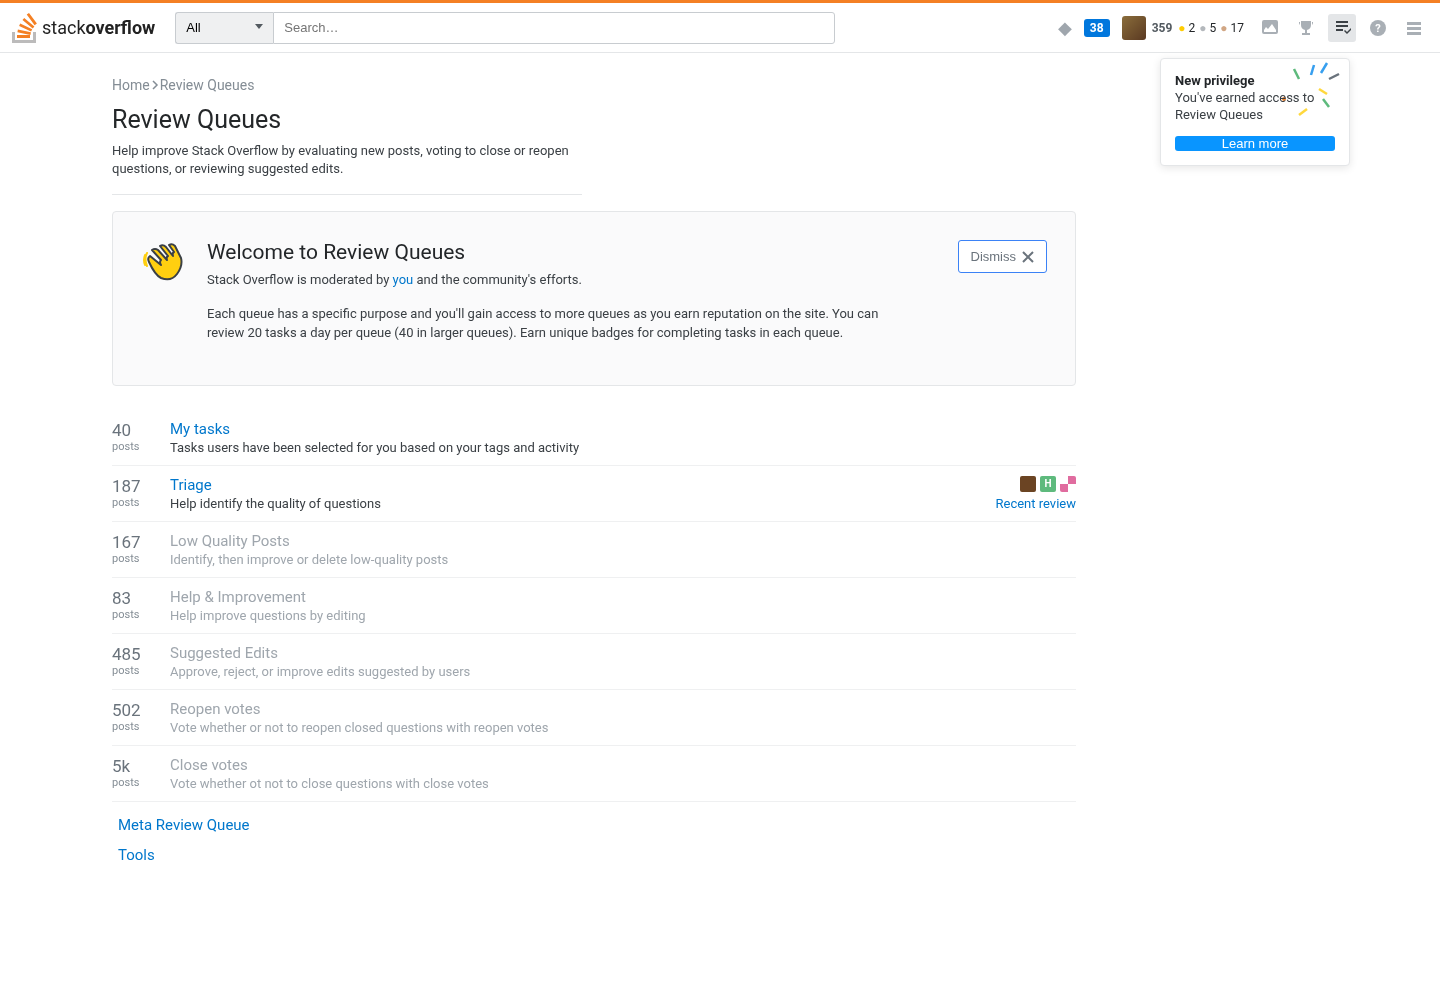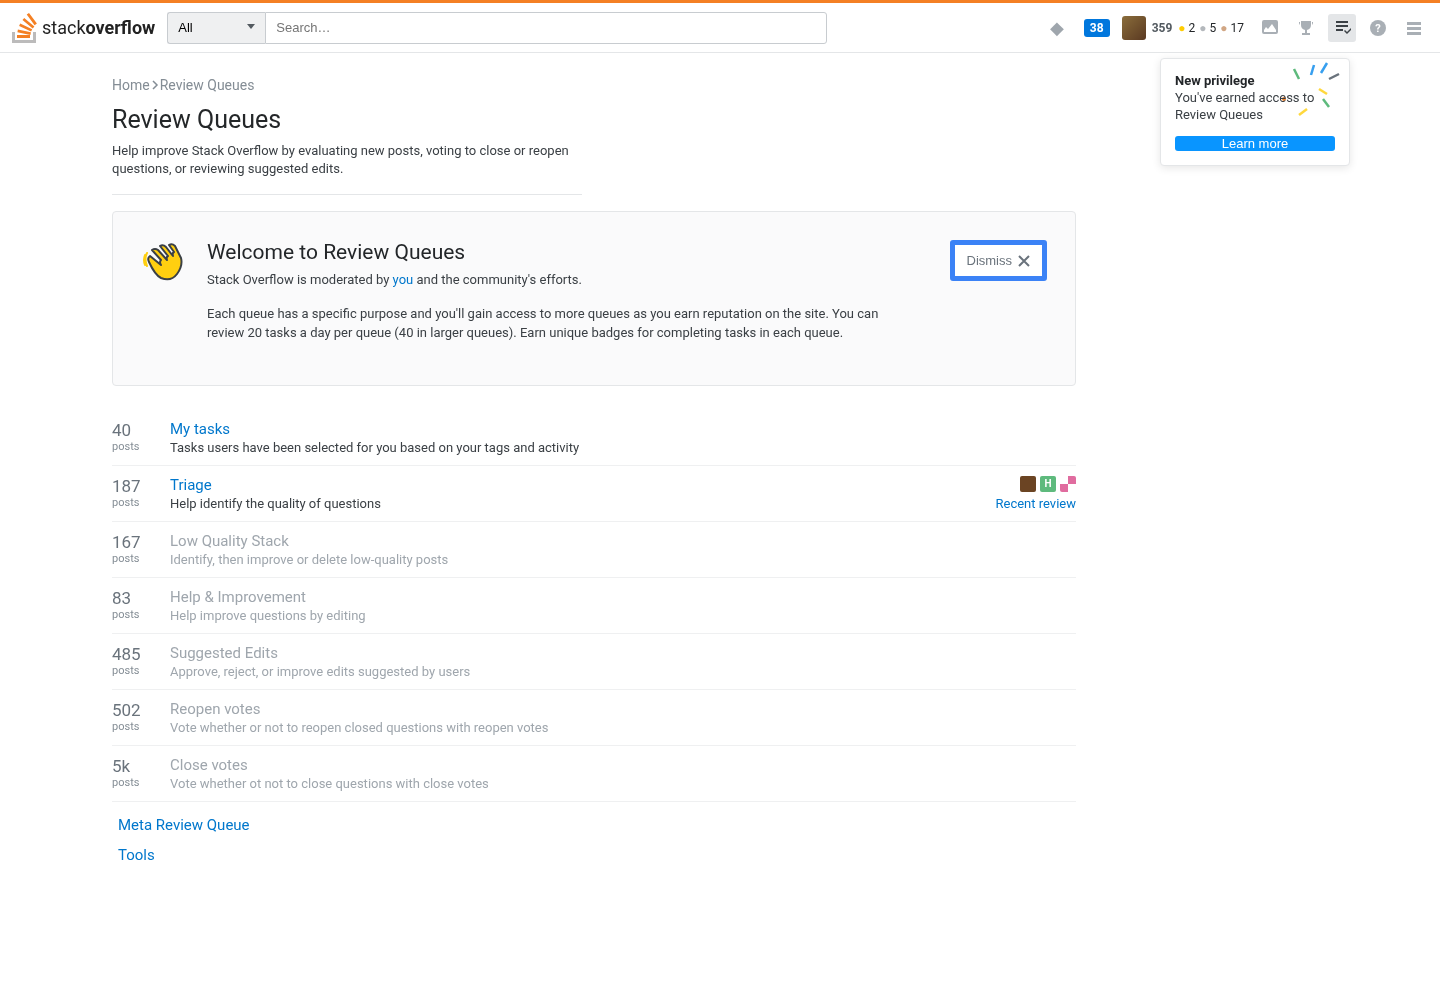--- a/index.html
+++ b/index.html
@@ -1,30 +1,30 @@
 <!DOCTYPE html>
 <html><head>
 <meta charset="utf-8">
 <style>
 * { box-sizing: border-box; margin: 0; padding: 0; }
 body { font-family: -apple-system, BlinkMacSystemFont, "Segoe UI", Roboto, Helvetica, Arial, sans-serif; background: #fff; color: #232629; font-size: 13px; }
 .topbar-border { height: 3px; background: #f48024; }
 .topbar { height: 50px; display: flex; align-items: center; padding: 0 12px; border-bottom: 1px solid #e4e6e8; max-width: 1440px; margin: 0 auto; }
-.logo { display: flex; align-items: center; gap: 4px; margin-right: 12px; }
+.logo { display: flex; align-items: center; gap: 4px; margin-right: 20px; }
 .logo-text { font-size: 18px; color: #222; }
 .logo-text .bold { font-weight: 700; }
 .search-wrap { display: flex; flex: 1; max-width: 660px; }
 .search-select { background: #eff0f1; border: 1px solid #c8ccd0; border-right: none; border-radius: 3px 0 0 3px; padding: 0 28px 0 10px; font-size: 13px; height: 32px; appearance: none; position: relative; min-width: 98px; }
 .select-wrap { position: relative; }
 .select-wrap::after { content: ""; position: absolute; right: 10px; top: 12px; width: 0; height: 0; border-left: 4px solid transparent; border-right: 4px solid transparent; border-top: 5px solid #535a60; pointer-events:none;}
 .select-wrap::before { content: ""; position: absolute; right: 10px; top: 5px; width: 0; height: 0; border-left: 4px solid transparent; border-right: 4px solid transparent; border-bottom: 5px solid #535a60; pointer-events:none;}
 .search-input { flex: 1; border: 1px solid #c8ccd0; border-radius: 0 3px 3px 0; padding: 0 10px; font-size: 13px; height: 32px; }
 .topbar-right { display: flex; align-items: center; gap: 12px; margin-left: auto; }
 .diamond { color: #9fa6ad; font-size: 18px; }
-.badge-blue { background: #0077dd; color: #fff; border-radius: 3px; padding: 2px 6px; font-size: 12px; font-weight: 700; margin-left: 8px; }
+.badge-blue { background: #0077dd; color: #fff; border-radius: 3px; padding: 2px 6px; font-size: 12px; font-weight: 700; }
 .profile { display: flex; align-items: center; gap: 6px; }
 .avatar { width: 24px; height: 24px; border-radius: 3px; background: linear-gradient(135deg,#8a6d3b,#5a3921); }
 .rep { font-weight: 700; font-size: 12px; color: #535a60; }
 .pips { display: flex; gap: 4px; font-size: 12px; }
 .pip-gold { color: #ffcc01; }
 .pip-silver { color: #b4b8bc; }
 .pip-bronze { color: #d1a684; }
 .topbar-icons { display: flex; gap: 8px; }
 .ticon { width: 28px; height: 28px; display: flex; align-items: center; justify-content: center; color: #848d95; border-radius: 3px; cursor: pointer; }
 .ticon.active { background: #e4e6e8; color: #3b4045; }
@@ -33,21 +33,21 @@
 .breadcrumb { display: flex; align-items: center; gap: 0; font-size: 14px; color: #848d95; margin-bottom: 12px; }
 .breadcrumb a { color: #848d95; text-decoration: none; }
 h1 { font-size: 25px; font-weight: 400; color: #242729; margin-bottom: 8px; }
 .subtitle { color: #3b4045; max-width: 470px; line-height: 1.4; margin-bottom: 16px; padding-bottom: 16px; border-bottom: 1px solid #e4e6e8; }
 .welcome-box { background: #fafafb; border: 1px solid #e4e6e8; border-radius: 4px; padding: 28px; display: flex; gap: 22px; position: relative; margin-bottom: 24px; }
 .wave { width: 44px; height: 44px; flex-shrink: 0; }
 .welcome-content { flex: 1; }
 .welcome-content h2 { font-size: 21px; font-weight: 400; margin-bottom: 6px; }
 .welcome-content p { color: #3b4045; line-height: 1.5; margin-bottom: 14px; max-width: 680px; }
 .welcome-content a { color: #0077cc; text-decoration: none; }
-.dismiss-btn { border: 5px solid #3b82f6; background: #fff; color: #6a737c; border-radius: 3px; padding: 8px 12px; font-size: 13px; display: flex; align-items: center; gap: 6px; cursor: pointer; align-self: flex-start; }
+.dismiss-btn { border: 1px solid #3b82f6; background: #fff; color: #6a737c; border-radius: 3px; padding: 8px 12px; font-size: 13px; display: flex; align-items: center; gap: 6px; cursor: pointer; align-self: flex-start; }
 .queue-list { }
 .queue-row { display: flex; gap: 18px; padding: 10px 0; border-bottom: 1px solid #eff0f1; align-items: flex-start; }
 .queue-count { width: 40px; text-align: left; flex-shrink: 0; }
 .queue-count .num { font-size: 17px; color: #6a737c; }
 .queue-count .lbl { font-size: 11px; color: #848d95; }
 .queue-info { flex: 1; }
 .queue-title { font-size: 15px; margin-bottom: 2px; }
 .queue-title.active { color: #0077cc; }
 .queue-title.disabled { color: #9fa6ad; }
 .queue-desc { font-size: 13px; color: #3b4045; }
@@ -203,21 +203,21 @@
          </div>
          <a href="#" class="recent">Recent review</a>
        </div>
         </div>
         <div class="queue-row">
     <div class="queue-count">
       <div class="num">167</div>
       <div class="lbl">posts</div>
     </div>
     <div class="queue-info">
-      <div class="queue-title disabled">Low Quality Stack</div>
+      <div class="queue-title disabled">Low Quality Posts</div>
       <div class="queue-desc disabled">Identify, then improve or delete low-quality posts</div>
     </div>
     </div>
         <div class="queue-row">
     <div class="queue-count">
       <div class="num">83</div>
       <div class="lbl">posts</div>
     </div>
     <div class="queue-info">
       <div class="queue-title disabled">Help &amp; Improvement</div>

